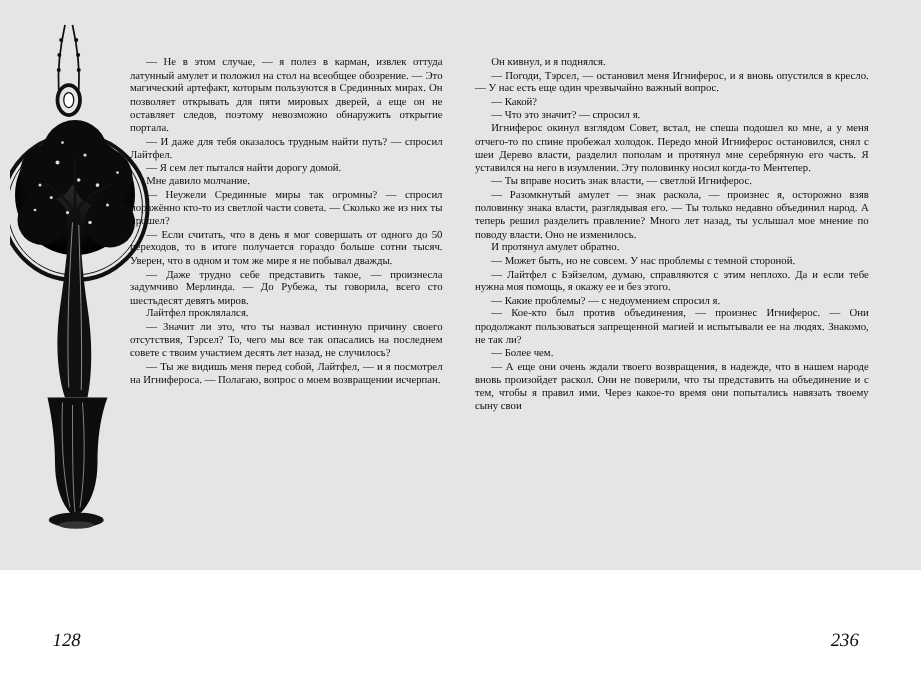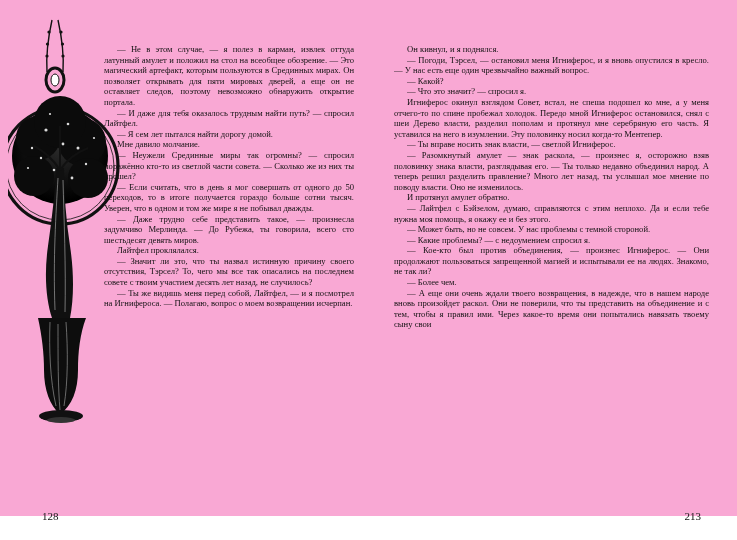--- a/index.html
+++ b/index.html
@@ -9,37 +9,37 @@
   }
   body {
     width: 737px;
     height: 540px;
     overflow: hidden;
     font-family: "Liberation Serif", serif;
   }
   .spread {
     position: relative;
     width: 737px;
-    height: 516px;
-    background: #f9a8d4;
+    height: 456px;
+    background: #e5e5e5;
     box-sizing: border-box;
   }
   .page {
     position: absolute;
     top: 0;
     height: 540px;
     box-sizing: border-box;
   }
   .page-left {
     left: 0;
     width: 368px;
     padding: 44px 18px 0 20px;
   }
   .page-right {
-    left: 368px;
+    left: 354px;
     width: 369px;
     padding: 44px 28px 0 26px;
   }
   .illustration {
     position: absolute;
     left: 8px;
     top: 18px;
     width: 112px;
     height: 430px;
     z-index: 2;
@@ -61,23 +61,24 @@
     z-index: 3;
     margin-left: 84px;
     width: 250px;
   }
   .right-flow {
     width: 315px;
   }
   .folio {
     position: absolute;
     bottom: 18px;
-    font-size: 11px;
+    font-size: 15px;
     font-family: "Liberation Serif", serif;
     color: #111;
+    font-style: italic;
   }
   .folio-left { left: 42px; }
   .folio-right { right: 36px; }
 </style>
 </head>
 <body>
 
 <div class="spread">
 
   <div class="illustration">
@@ -183,23 +184,23 @@
   <div class="page page-right">
     <div class="col-text right-flow">
       <p>Он кивнул, и я поднялся.</p>
       <p>— Погоди, Тэрсел, — остановил меня Игниферос, и я вновь опустился в кресло. — У нас есть еще один чрезвычайно важный вопрос.</p>
       <p>— Какой?</p>
       <p>— Что это значит? — спросил я.</p>
       <p>Игниферос окинул взглядом Совет, встал, не спеша подошел ко мне, а у меня отчего-то по спине пробежал холодок. Передо мной Игниферос остановился, снял с шеи Дерево власти, разделил пополам и протянул мне серебряную его часть. Я уставился на него в изумлении. Эту половинку носил когда-то Ментепер.</p>
       <p>— Ты вправе носить знак власти, — светлой Игниферос.</p>
       <p>— Разомкнутый амулет — знак раскола, — произнес я, осторожно взяв половинку знака власти, разглядывая его. — Ты только недавно объединил народ. А теперь решил разделить правление? Много лет назад, ты услышал мое мнение по поводу власти. Оно не изменилось.</p>
       <p>И протянул амулет обратно.</p>
+      <p>— Может быть, но не совсем. У нас проблемы с темной стороной.</p>
       <p>— Лайтфел с Бэйзелом, думаю, справляются с этим неплохо. Да и если тебе нужна моя помощь, я окажу ее и без этого.</p>
-      <p>— Может быть, но не совсем. У нас проблемы с темной стороной.</p>
       <p>— Какие проблемы? — с недоумением спросил я.</p>
       <p>— Кое-кто был против объединения, — произнес Игниферос. — Они продолжают пользоваться запрещенной магией и испытывали ее на людях. Знакомо, не так ли?</p>
       <p>— Более чем.</p>
       <p>— А еще они очень ждали твоего возвращения, в надежде, что в нашем народе вновь произойдет раскол. Они не поверили, что ты представить на объединение и с тем, чтобы я правил ими. Через какое-то время они попытались навязать твоему сыну свои</p>
     </div>
-    <div class="folio folio-right">213</div>
+    <div class="folio folio-right">236</div>
   </div>
 
 </div>
 
 </body></html>

